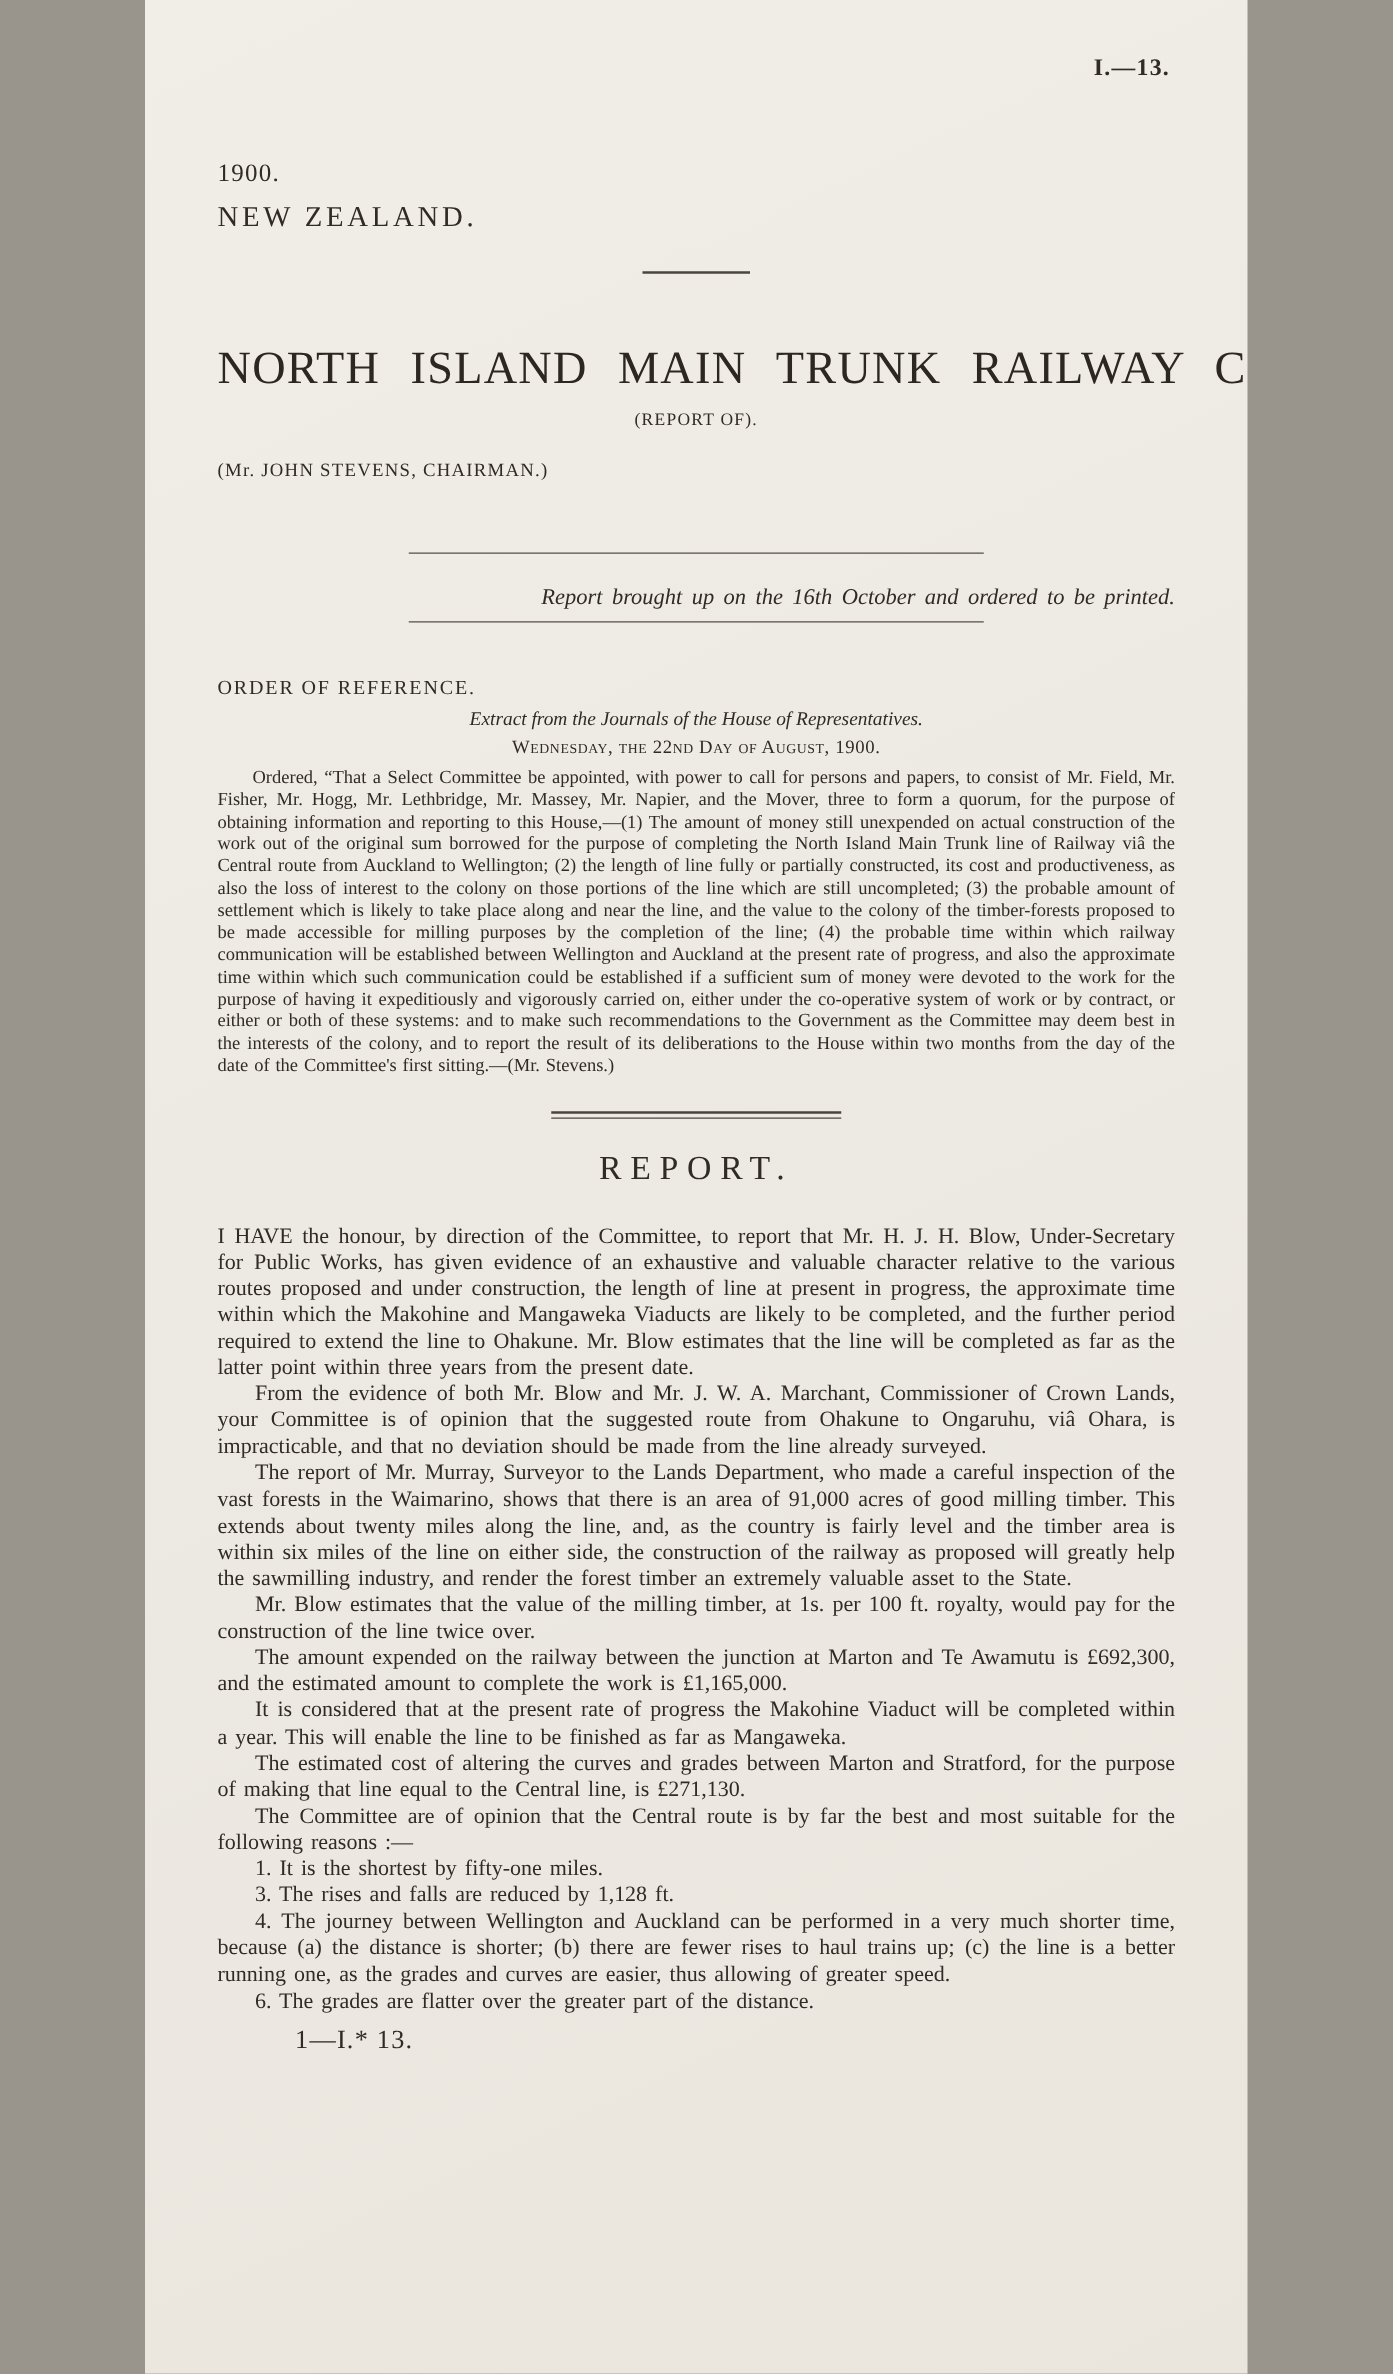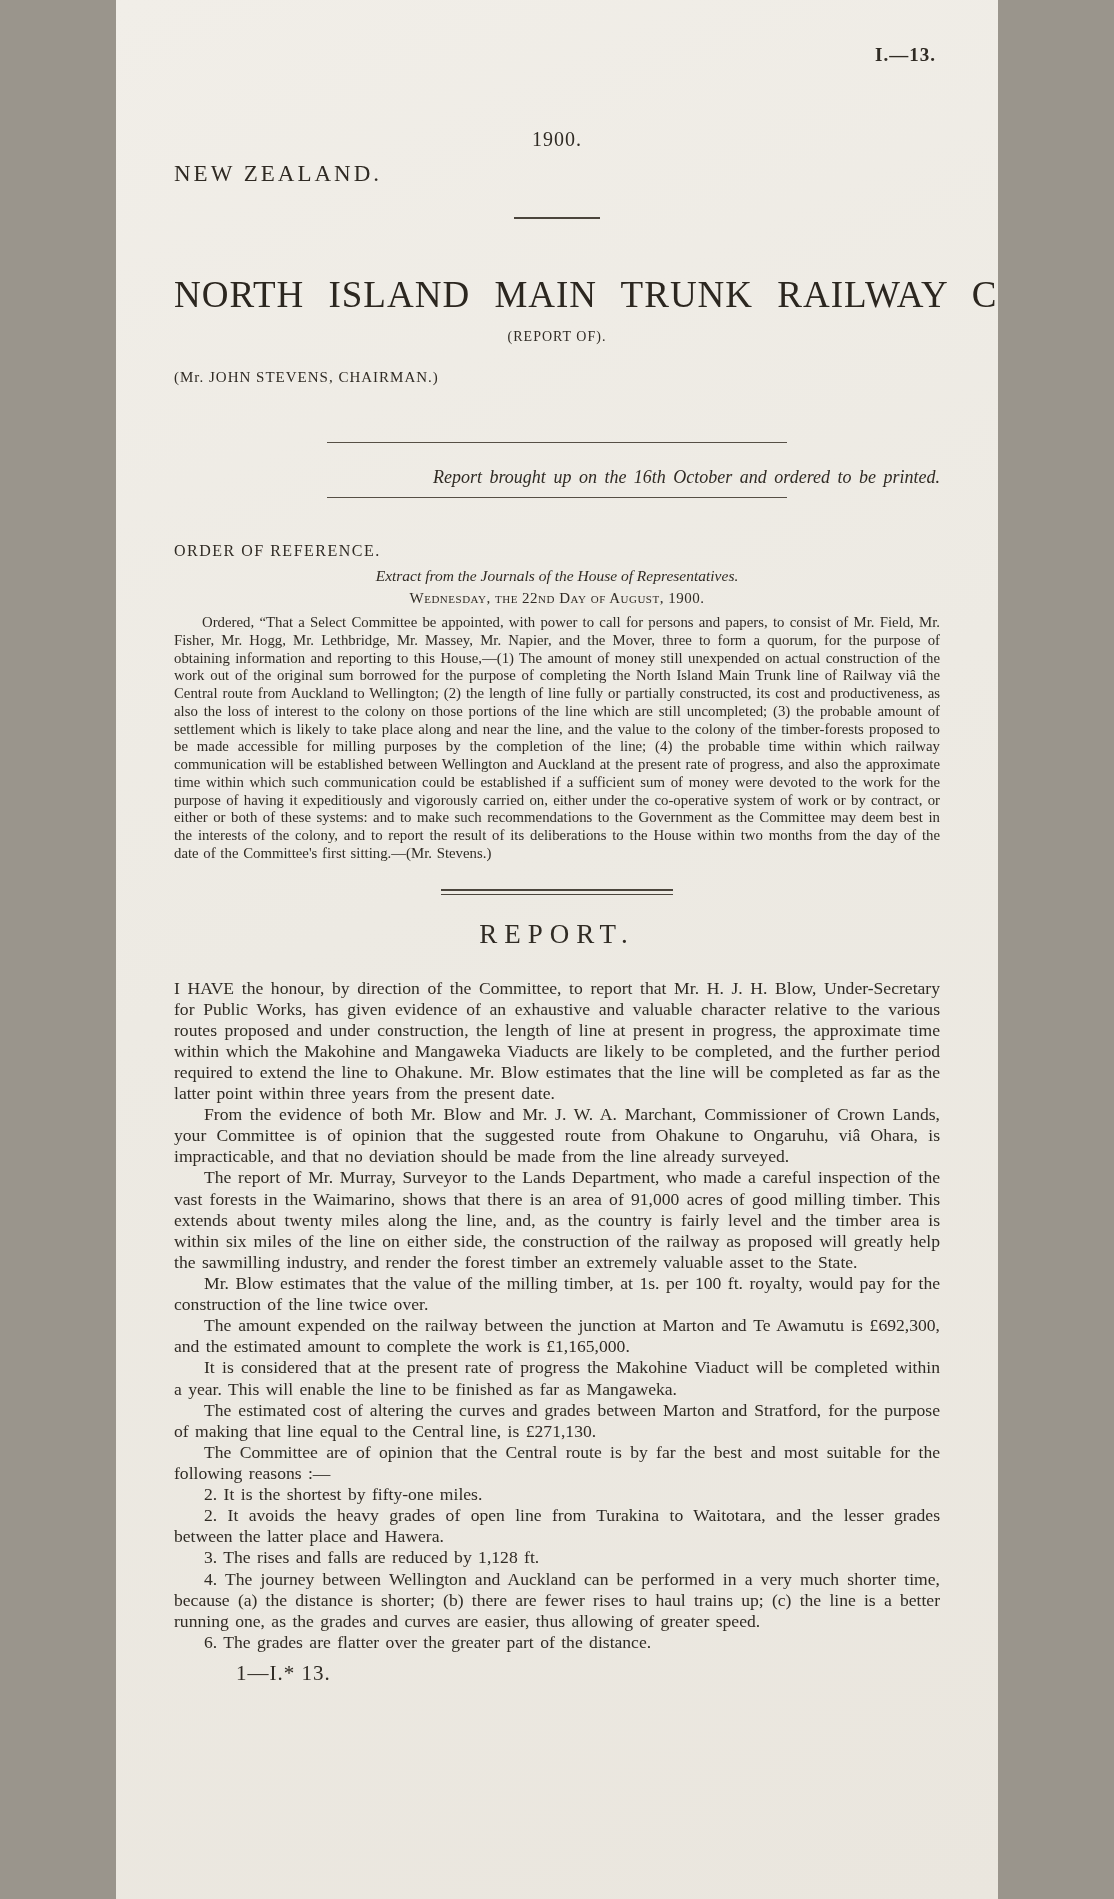--- a/index.html
+++ b/index.html
@@ -20,21 +20,20 @@
     overflow: hidden;
   }
   .doc-number {
     text-align: right;
     font-size: 19px;
     letter-spacing: 1px;
     font-weight: bold;
     padding-right: 4px;
   }
   .year {
-    text-align: center;
     font-size: 20px;
     letter-spacing: 1px;
     margin-top: 62px;
   }
   .country {
     text-align: left;
     font-size: 23px;
     letter-spacing: 3px;
     margin-top: 10px;
   }
@@ -174,22 +173,21 @@
 
   <div class="report-body">
     <p class="first">I HAVE the honour, by direction of the Committee, to report that Mr. H. J. H. Blow, Under-Secretary for Public Works, has given evidence of an exhaustive and valuable character relative to the various routes proposed and under construction, the length of line at present in progress, the approximate time within which the Makohine and Mangaweka Viaducts are likely to be completed, and the further period required to extend the line to Ohakune.  Mr. Blow estimates that the line will be completed as far as the latter point within three years from the present date.</p>
     <p>From the evidence of both Mr. Blow and Mr. J. W. A. Marchant, Commissioner of Crown Lands, your Committee is of opinion that the suggested route from Ohakune to Ongaruhu, viâ Ohara, is impracticable, and that no deviation should be made from the line already surveyed.</p>
     <p>The report of Mr. Murray, Surveyor to the Lands Department, who made a careful inspection of the vast forests in the Waimarino, shows that there is an area of 91,000 acres of good milling timber.  This extends about twenty miles along the line, and, as the country is fairly level and the timber area is within six miles of the line on either side, the construction of the railway as proposed will greatly help the sawmilling industry, and render the forest timber an extremely valuable asset to the State.</p>
     <p>Mr. Blow estimates that the value of the milling timber, at 1s. per 100 ft. royalty, would pay for the construction of the line twice over.</p>
     <p>The amount expended on the railway between the junction at Marton and Te Awamutu is £692,300, and the estimated amount to complete the work is £1,165,000.</p>
     <p>It is considered that at the present rate of progress the Makohine Viaduct will be completed within a year.  This will enable the line to be finished as far as Mangaweka.</p>
     <p>The estimated cost of altering the curves and grades between Marton and Stratford, for the purpose of making that line equal to the Central line, is £271,130.</p>
     <p>The Committee are of opinion that the Central route is by far the best and most suitable for the following reasons :—</p>
-    <p>2. It is the shortest by fifty-one miles.</p>
-    <p>2. It avoids the heavy grades of open line from Turakina to Waitotara, and the lesser grades between the latter place and Hawera.</p>
+    <p>1. It is the shortest by fifty-one miles.</p>
     <p>3. The rises and falls are reduced by 1,128 ft.</p>
     <p>4. The journey between Wellington and Auckland can be performed in a very much shorter time, because (a) the distance is shorter; (b) there are fewer rises to haul trains up; (c) the line is a better running one, as the grades and curves are easier, thus allowing of greater speed.</p>
     <p>6. The grades are flatter over the greater part of the distance.</p>
   </div>
 
   <div class="footer-number">1—I.* 13.</div>
 
 </div>
 
 </body></html>

